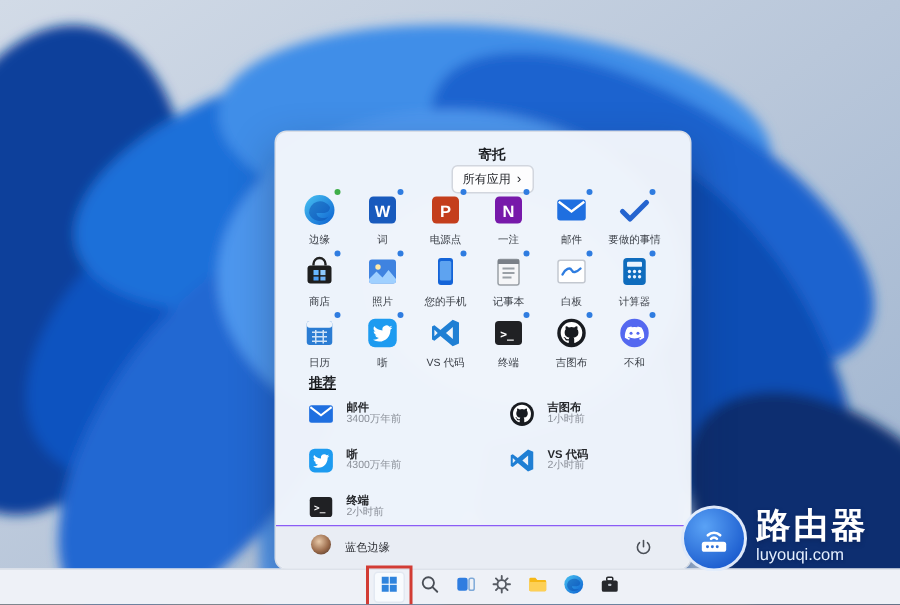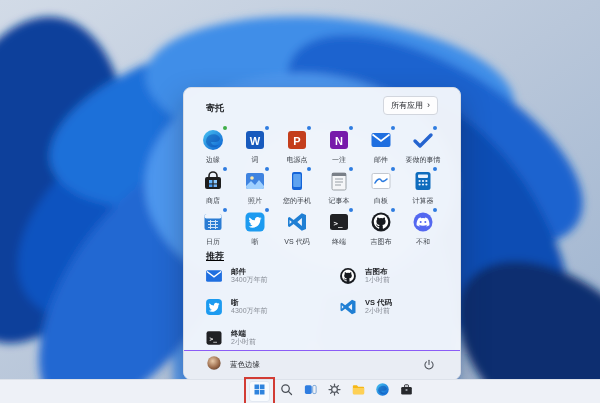--- a/index.html
+++ b/index.html
@@ -12,22 +12,22 @@
     border-top:1px solid #dde2ea;z-index:25;}
   .tb-icons{position:absolute;left:249px;bottom:0;height:23px;display:flex;align-items:center;gap:9px;}
   .tb-btn{position:relative;width:15px;height:15px;display:flex;align-items:center;justify-content:center;flex:none;}
   .tb-btn.start{background:#f8fbfe;border:1px solid #e3e9f2;border-radius:3px;padding:2px;}
   .red-box{position:absolute;left:-6px;top:-5px;width:27px;height:25px;border:2px solid #d23c34;z-index:2;pointer-events:none;}
 
   
   .start-menu{position:absolute;left:183px;top:87px;width:276px;height:291px;
     background:rgba(243,246,251,.97);border:1px solid #d7dce5;border-radius:8px;
     box-shadow:0 12px 28px rgba(20,30,60,.35);z-index:20;}
-  .menu-head{position:absolute;top:9px;left:22px;right:22px;height:18px;
-    display:flex;align-items:flex-end;justify-content:space-between;}
+  .menu-head{position:absolute;top:9px;left:22px;right:10px;height:18px;
+    display:flex;align-items:center;justify-content:space-between;flex-direction:column;}
   .sec-title{font-size:9px;font-weight:700;color:#1c1e22;}
   .all-apps{display:flex;align-items:center;gap:4px;background:#fdfdfe;border:1px solid #d2d6de;
     border-radius:4px;padding:3px 7px;font-size:8px;color:#24262b;cursor:pointer;}
   .all-apps .chev{font-size:9px;line-height:1;color:#24262b;}
 
   .pinned-grid{position:absolute;top:38px;left:8px;width:260px;display:grid;
     grid-template-columns:repeat(6,42px);grid-auto-rows:41px;}
   .papp{display:flex;flex-direction:column;align-items:center;cursor:pointer;}
   .picon{position:relative;width:24px;height:24px;margin-top:2px;}
   .badge{position:absolute;top:-2px;right:-2px;width:4px;height:4px;border-radius:50%;background:#2f7ce0;}
@@ -391,14 +391,30 @@
         <div class="tb-btn">
           <span><svg width="15" height="15" viewBox="0 0 24 24" aria-hidden="true">
               <rect x="8.8" y="4.5" width="6.4" height="4" rx="1.2" fill="none" stroke="#26282c" stroke-width="1.6"></rect>
               <rect x="3.5" y="8" width="17" height="12" rx="2" fill="#26282c"></rect>
               <rect x="10.4" y="11.5" width="3.2" height="2.4" rx="0.6" fill="#b9bec6"></rect>
             </svg></span>
         </div>
       </div>
   </div>
 
+  <div class="watermark">
+    <span class="wm-circle" id="wm-icon-slot">
+        <svg width="26" height="26" viewBox="0 0 24 24" aria-hidden="true">
+          <path d="M8.2 10a5.4 5.4 0 0 1 7.6 0" stroke="#fff" stroke-width="1.6" fill="none" stroke-linecap="round"></path>
+          <path d="M10.2 12.2a2.6 2.6 0 0 1 3.6 0" stroke="#fff" stroke-width="1.6" fill="none" stroke-linecap="round"></path>
+          <rect x="4.5" y="14" width="15" height="6.2" rx="1.6" fill="#fff"></rect>
+          <circle cx="8" cy="17.1" r="0.9" fill="#2c6fd8"></circle>
+          <circle cx="11" cy="17.1" r="0.9" fill="#2c6fd8"></circle>
+          <circle cx="14" cy="17.1" r="0.9" fill="#2c6fd8"></circle>
+        </svg>
+      </span>
+    <span class="wm-text">
+      <span class="wm-title">路由器</span>
+      <span class="wm-url">luyouqi.com</span>
+    </span>
+  </div>
 
 </div>
 
 </body></html>

